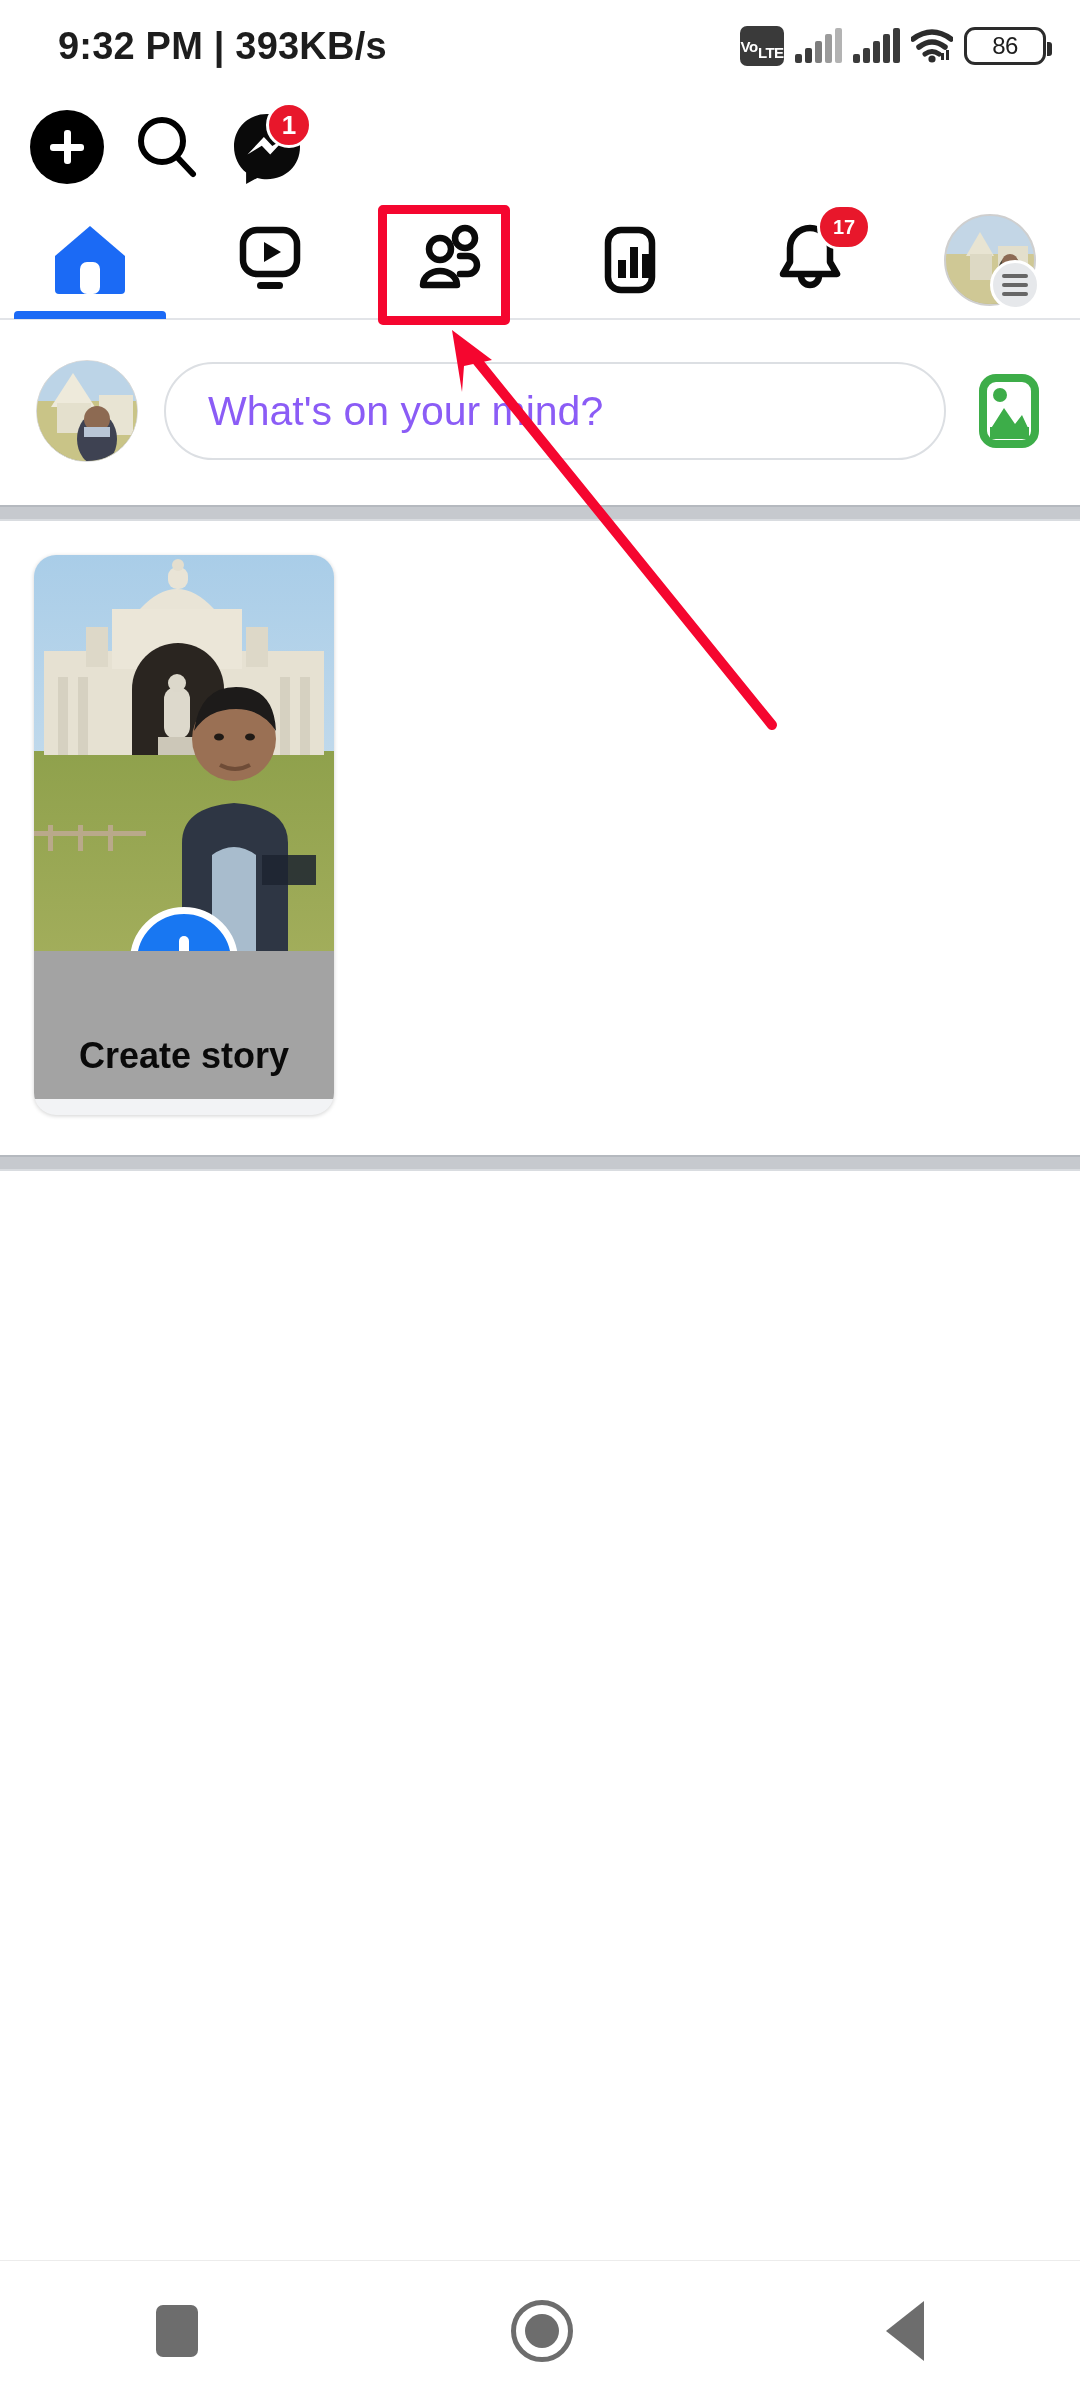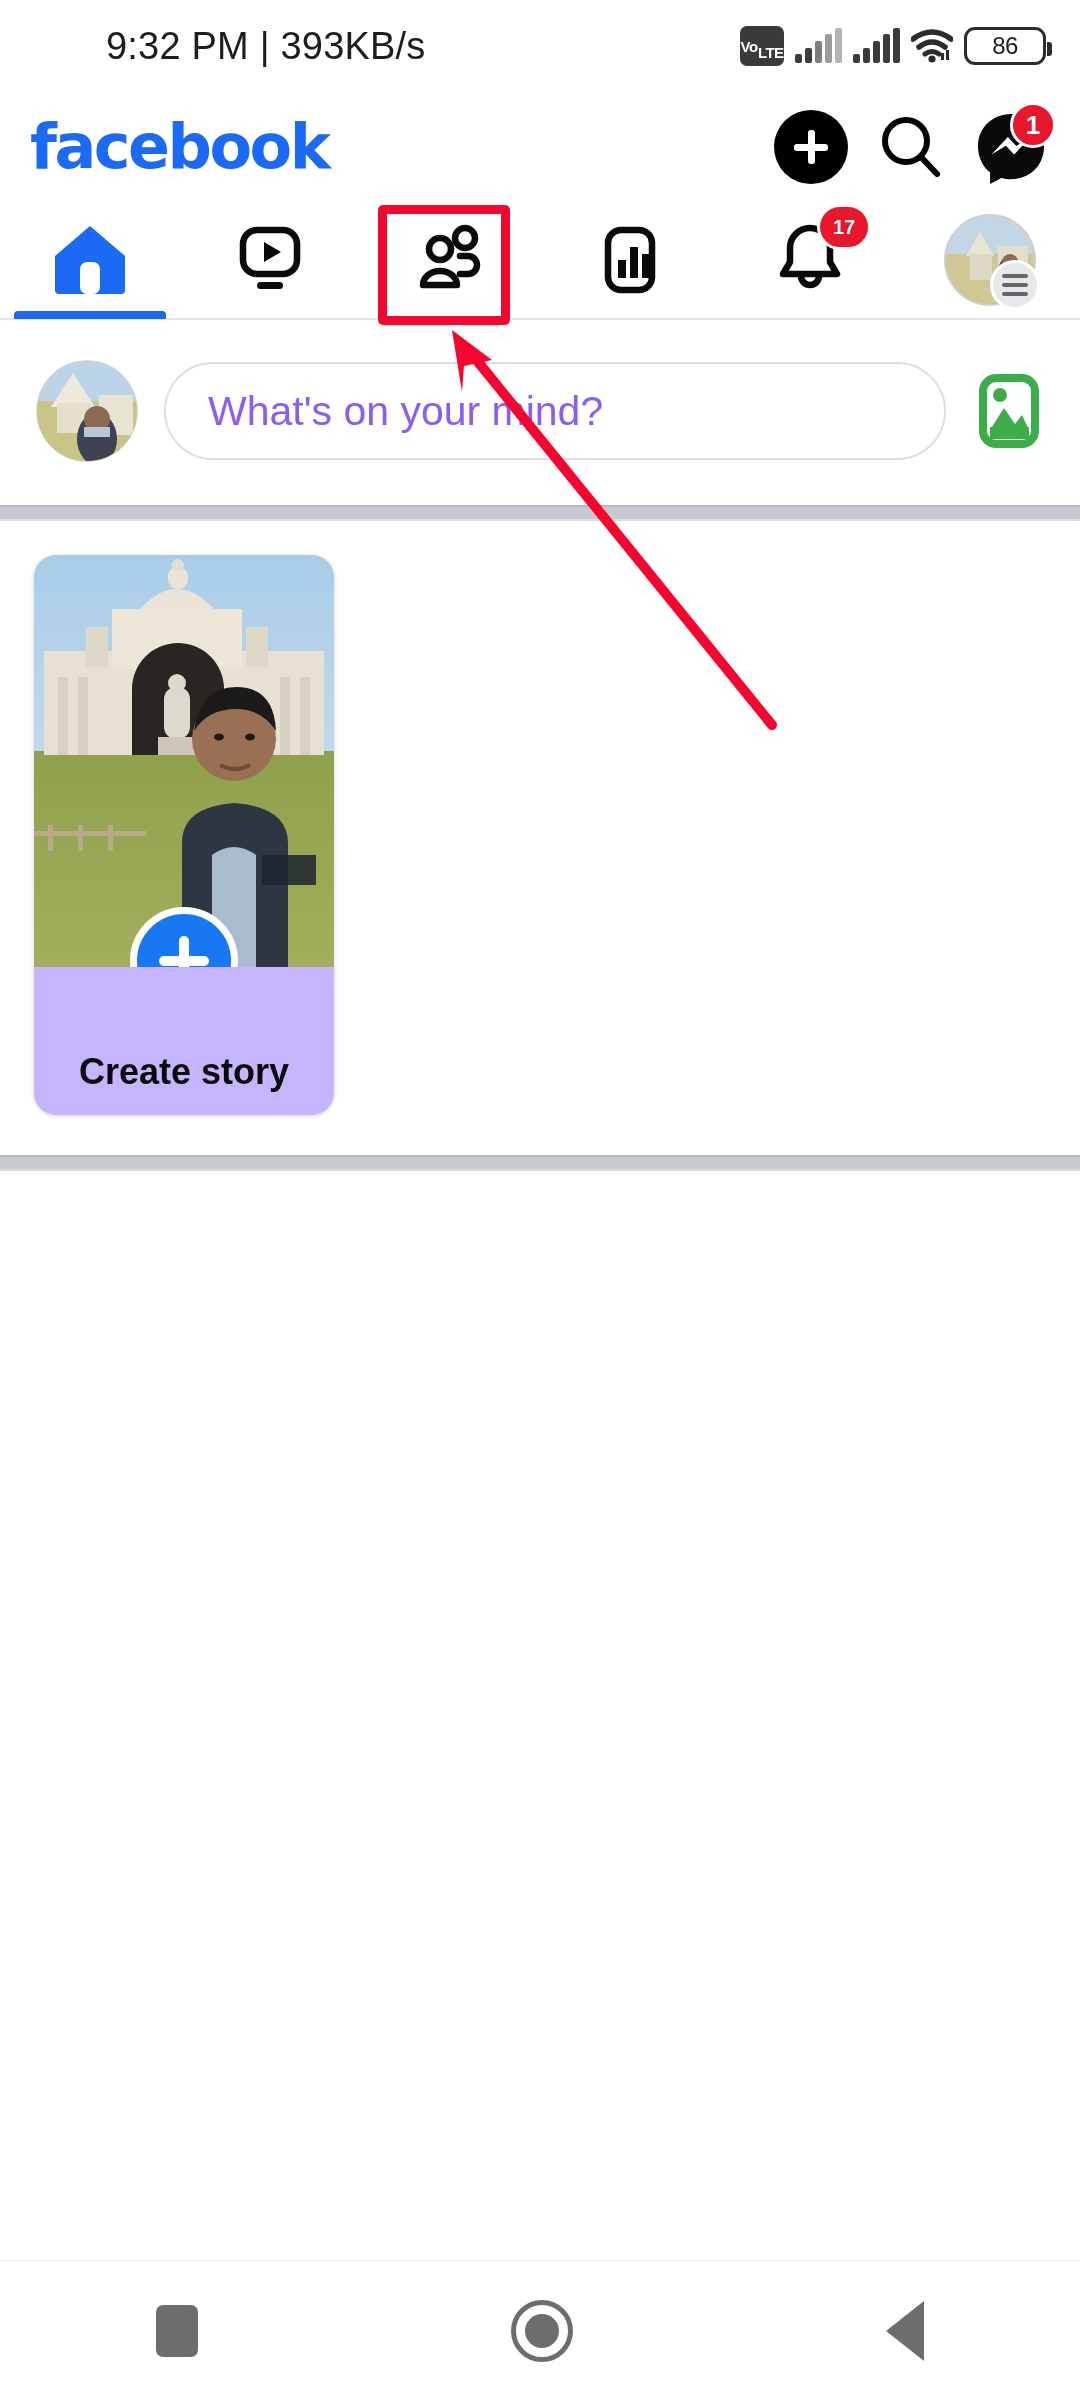--- a/index.html
+++ b/index.html
@@ -11,23 +11,22 @@
     overflow:hidden;
   }
 
   
   .statusbar{
     position:absolute; left:0; top:0; width:1080px; height:92px;
     display:flex; align-items:center; justify-content:space-between;
     padding:0 34px 0 58px; background:#ffffff;
   }
   .status-left{
-    font-size:38px; color:#1d1d1d; letter-spacing:0.2px; font-weight:400;
+    font-size:38px; color:#1d1d1d; letter-spacing:0.2px; font-weight:700;
     white-space:nowrap;
-    margin-left:48px;
   }
   .status-right{ display:flex; align-items:center; gap:11px; }
   .volte{
     background:#3a3a3a; color:#fff; border-radius:7px;
     width:44px; height:40px; display:flex; 
     align-items:center; justify-content:center; line-height:1;
   }
   .volte span:first-child{ font-size:15px; font-weight:700; letter-spacing:-0.3px;}
   .volte span:last-child{ font-size:15px; font-weight:700; letter-spacing:-0.5px; margin-top:12px;}
   .sig{ display:flex; align-items:flex-end; gap:3px; height:34px; }
@@ -134,22 +133,22 @@
     position:absolute; left:0; top:521px; width:1080px; height:634px;
     background:#fff; padding:34px 0 0 34px;
   }
   .story-card{
     width:300px; height:560px; border-radius:22px; overflow:hidden;
     background:#f2f3f5; position:relative;
     box-shadow:0 1px 4px rgba(0,0,0,0.18);
   }
   .story-photo{ position:absolute; left:0; top:0; width:300px; height:412px; overflow:hidden; }
   .story-foot{
-    position:absolute; left:0; bottom:0; width:300px; height:148px;
-    background:#c4b5fd; display:flex; align-items:flex-end; justify-content:center;
+    position:absolute; left:0; bottom:16px; width:300px; height:148px;
+    background:#a3a3a3; display:flex; align-items:flex-end; justify-content:center;
     padding-bottom:22px;
     text-align:right;
   }
   .story-foot span{ font-size:36px; font-weight:700; color:#0a0a0a; }
   .story-plus{
     position:absolute; left:50%; transform:translateX(-50%); top:352px;
     width:108px; height:108px; border-radius:50%; background:#1877f2;
     border:7px solid #fff; display:flex; align-items:center; justify-content:center;
   }
   .story-plus .plus-h{ width:50px; height:10px; border-radius:5px;}
@@ -220,21 +219,20 @@
       </svg>
     </div>
 
     <div class="battery">
       <span>86</span>
     </div>
   </div>
 </div>
 
 <div class="fb-header">
-  <div class="fb-logo">facebook</div>
 
   <div class="header-actions">
 
     <div class="circle-btn">
       <span class="plus-h"></span>
       <span class="plus-v"></span>
     </div>
 
     <div class="search-btn">
       <svg width="72" height="72" viewBox="0 0 72 72">

